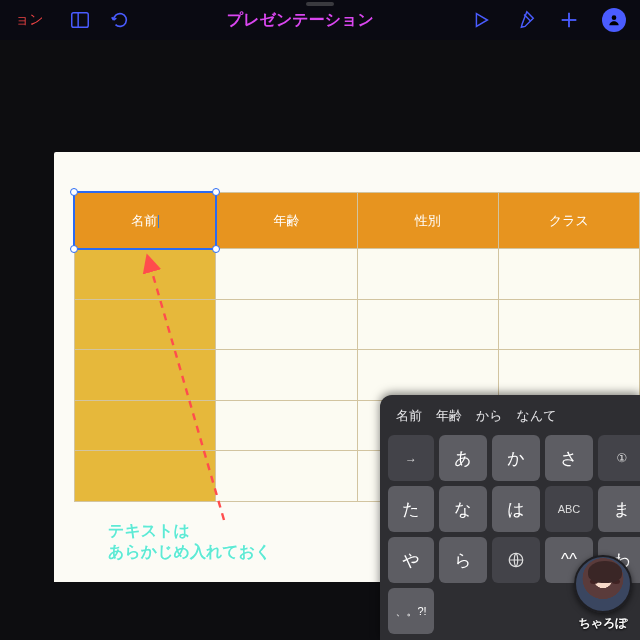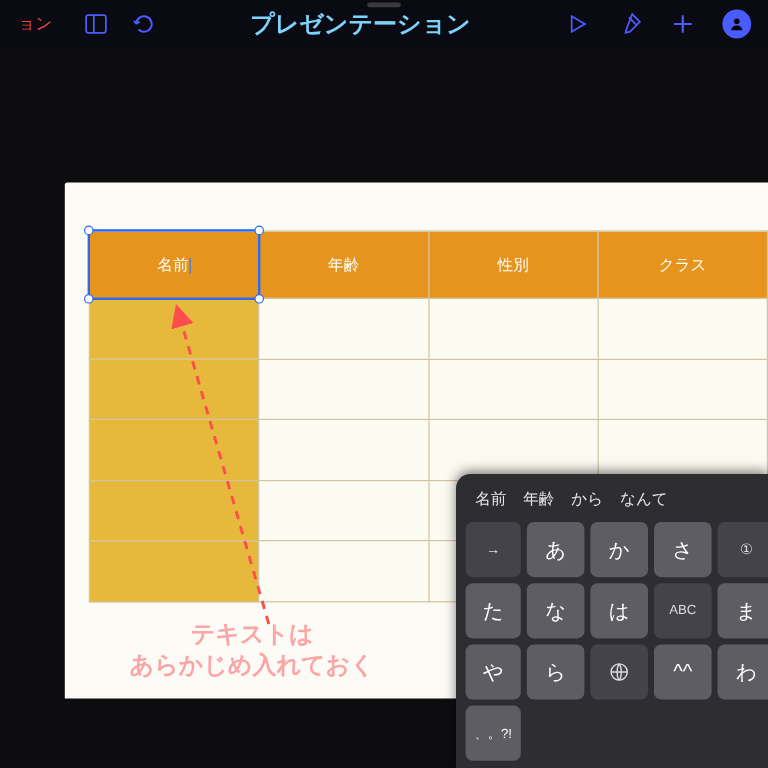--- a/index.html
+++ b/index.html
@@ -4,21 +4,21 @@
 <style>
   * { box-sizing: border-box; margin: 0; padding: 0; }
   html, body { width: 640px; height: 640px; overflow: hidden; font-family: -apple-system, "Hiragino Sans", sans-serif; background: #000; }
   .app { width: 640px; height: 640px; position: relative; background: #000; }
 
   
   .topbar { height: 40px; display: flex; align-items: center; padding: 0 8px; background: #0a0a12; color: #4a5cff; }
   .topbar .drag-ind { position: absolute; top: 2px; left: 50%; transform: translateX(-50%); width: 28px; height: 4px; border-radius: 2px; background: #3a3a3f; }
   .tb-left, .tb-right { display: flex; align-items: center; gap: 18px; }
   .tb-left { flex: 0 0 auto; }
-  .tb-center { flex: 1; text-align: center; font-size: 20px; font-weight: 600; color: #7dd3fc; }
+  .tb-center { flex: 1; text-align: center; font-size: 16px; font-weight: 600; color: #d946ef; }
   .tb-right { flex: 0 0 auto; justify-content: flex-end; gap: 22px; padding-right: 6px; }
   .tb-btn { width: 22px; height: 22px; display: flex; align-items: center; justify-content: center; color: #4a5cff; }
   .tb-btn svg { width: 22px; height: 22px; stroke: currentColor; fill: none; }
   .tb-text-btn { color: #ef4444; font-size: 14px; padding: 2px 6px; border: 1px solid transparent; }
   .avatar-btn { width: 24px; height: 24px; border-radius: 50%; background: #4a5cff; display:flex; align-items:center; justify-content:center; }
   .avatar-btn svg { width:14px; height:14px; fill:#000; }
 
   
   .canvas-area { position: absolute; top: 40px; left: 0; right:0; bottom:0; background:#0d0d10; }
   .slide { position:absolute; left:54px; top:112px; width:586px; height:430px; background:#fcfbf5; border-top-left-radius:2px; }
@@ -32,21 +32,21 @@
   th.sel { position:relative; }
   .sel-box { position:absolute; inset:-2px; border:2px solid #2a6af3; pointer-events:none; }
   .sel-handle { position:absolute; width:8px; height:8px; background:#fff; border:1.5px solid #2a6af3; border-radius:50%; }
   .sh-tl{top:-5px;left:-5px}.sh-tr{top:-5px;right:-5px}.sh-bl{bottom:-5px;left:-5px}.sh-br{bottom:-5px;right:-5px}
   .cursor-caret { display:inline-block; width:1px; height:13px; background:#3a7bd5; vertical-align:middle; margin-left:1px;}
 
   
   .arrow { position:absolute; pointer-events:none; }
 
   
-  .callout { position:absolute; left:110px; top:594px; color:#fca5a5; font-size:20px; font-weight:700; text-align:center; line-height:1.3; white-space:pre-line; text-shadow:0 0 2px #fff,0 0 2px #fff; transform:translateY(-50%);}
+  .callout { position:absolute; left:110px; top:594px; color:#5eead4; font-size:16px; font-weight:700; line-height:1.3; white-space:pre-line; text-shadow:0 0 2px #fff,0 0 2px #fff; transform:translateY(-50%);}
   
   .callout-wrap { position:absolute; left:0; top:0; width:640px; height:640px; pointer-events:none;}
 
   
   .kbd { position:absolute; right:0; bottom:0; width:260px; background:#2e2e32; border-radius:12px 0 0 0; padding:6px 4px 4px 4px; box-shadow:0 -2px 10px rgba(0,0,0,.5);}
   .kbd-sugs { display:flex; gap:6px; padding:4px 8px 8px 8px; font-size:13px; color:#e7e7ea;}
   .kbd-sugs span{padding:2px 4px;}
   .kbd-grid { display:grid; grid-template-columns:46px repeat(4,48px); grid-auto-rows:46px; gap:5px; padding:0 4px 2px 4px;}
   .key { background:#5d5d63; border-radius:6px; color:#fff; display:flex; align-items:center; justify-content:center; font-size:17px;}
   .key.fn { background:#434349; color:#ddd; font-size:12px;}
@@ -203,14 +203,18 @@
             <circle cx="12" cy="12" r="9"></circle>
             <path d="M3 12h18M12 3c3 3 3 15 0 18M12 3c-3 3-3 15 0 18"></path>
           </svg>
         </div>
         <div class="key">^^</div>
         <div class="key">わ</div>
         <div class="key" style="font-size: 11px;">、。?!</div>
       </div>
 </div>
 
+<div class="user-bubble">
+  <div class="pic"></div>
+  <div class="nm">ちゃろぽ</div>
+</div>
 
 </div>
 
 </body></html>

